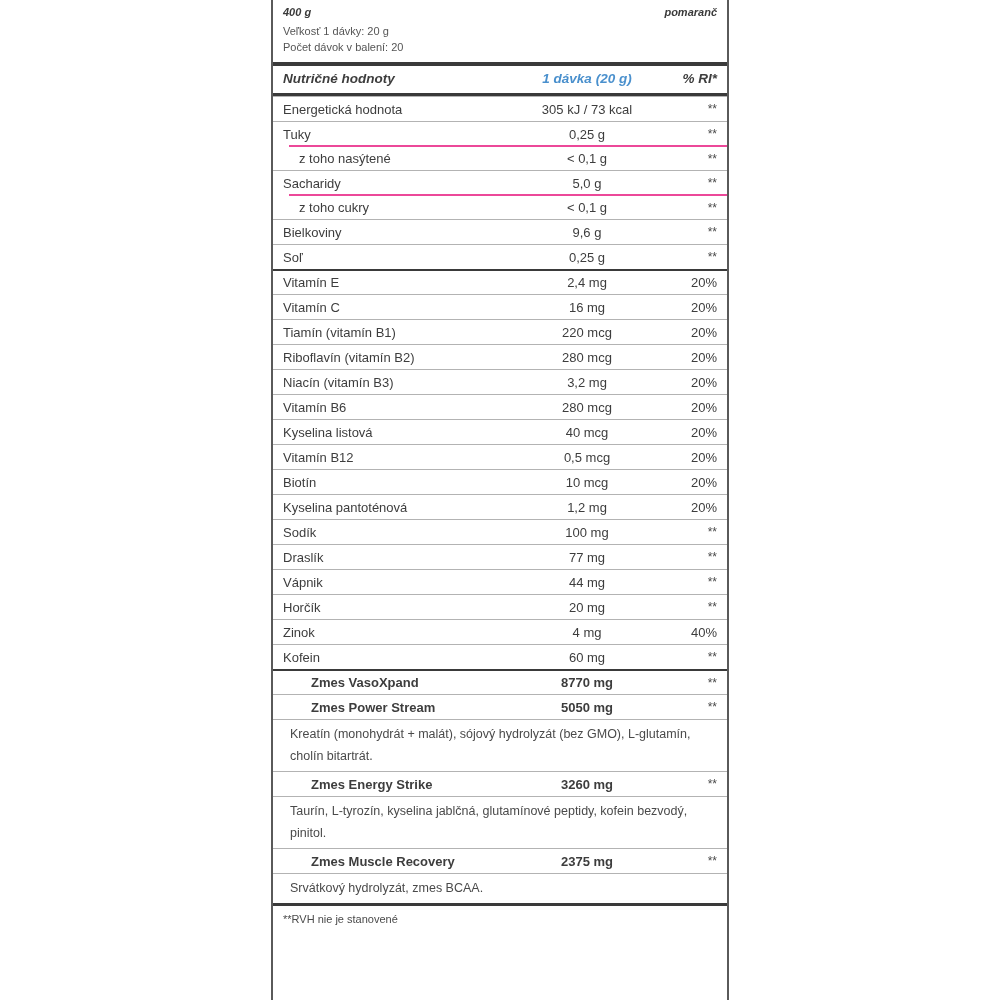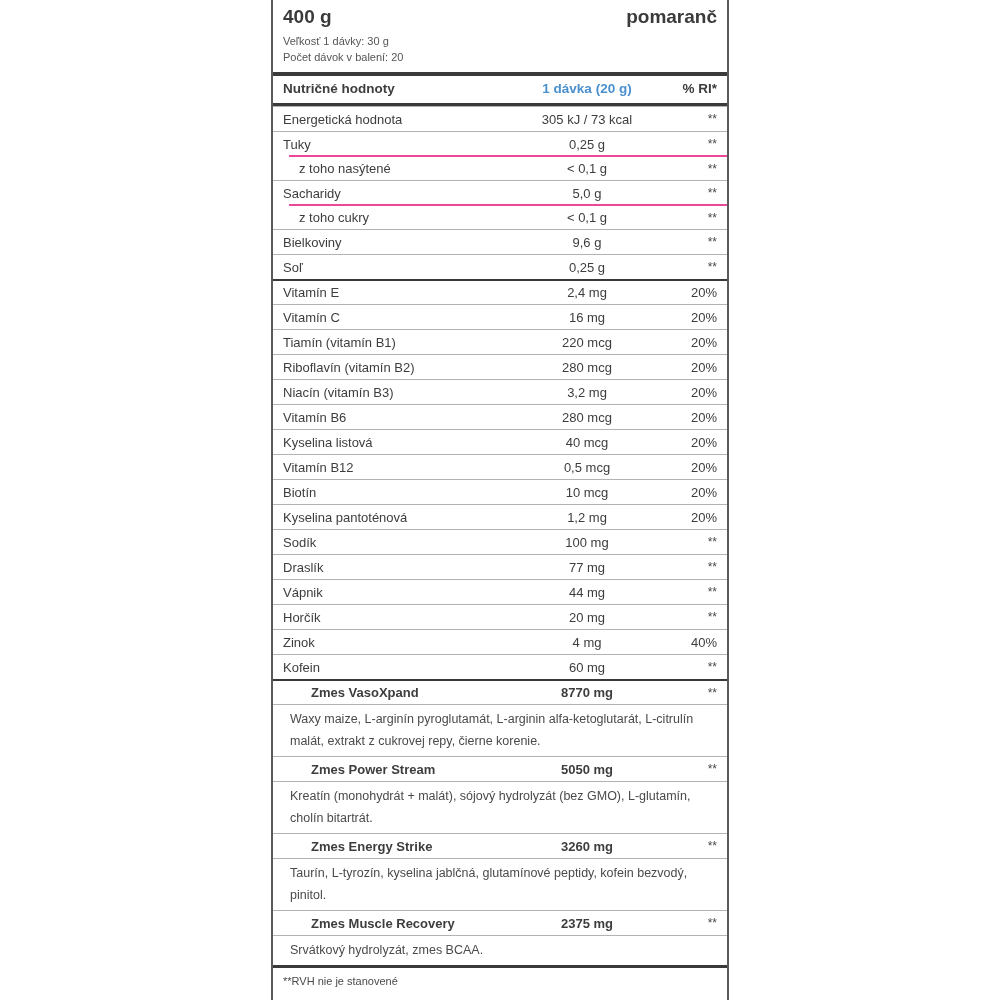--- a/index.html
+++ b/index.html
@@ -15,31 +15,31 @@
     left: 271px; top: 0;
     width: 458px; height: 1000px;
     border-left: 2px solid #5a5a5a;
     border-right: 2px solid #5a5a5a;
     background: #ffffff;
     overflow: hidden;
   }
   
   .top-section { padding: 6px 10px 4px 10px; }
   .top-row { display: flex; justify-content: space-between; align-items: baseline; margin-bottom: 5px; }
-  .weight, .flavor { font-size: 19px; font-weight: bold; color: #3a3a3a; }
+  .weight, .flavor { font-size: 11px; font-weight: bold; color: #3a3a3a; font-style: italic; }
   .small-line { font-size: 11px; color: #555; line-height: 16px; }
   .thick-bar { height: 4px; background: #3a3a3a; margin-top: 3px; }
   .thick-bar.thin { height: 3px; }
   
   .grid { display: flex; align-items: center; }
   .row-label { flex: 1; padding-left: 10px; text-align: left; white-space: nowrap; }
   .row-value { width: 160px; text-align: center; }
   .row-ri { width: 60px; text-align: right; padding-right: 10px; }
   
-  .header-row { height: 24px; font-size: 13.5px; font-weight: bold; }
+  .header-row { height: 24px; font-size: 13.5px; font-weight: bold; font-style: italic; }
   .header-row .row-value { font-weight: bold; }
   .blue { color: #4a90cd; }
   
   .row { height: 25px; border-top: 1px solid #b3b3b3; font-size: 13px; }
   .row .grid { height: 100%; }
   .row.section-start { border-top: 2px solid #3a3a3a; }
   .row.bold .row-label, .row.bold .row-value { font-weight: bold; margin-left: 28px; }
   .row.indent { border-top: none; }
   .row.indent .grid { border-top: 2px solid #ec4899; margin-left: 16px; height: 25px; margin-top: -1px; }
   .row.indent .row-label { padding-left: 10px; }
@@ -59,21 +59,21 @@
 </head>
 <body>
 
 <div class="label-card">
 
   <div class="top-section">
     <div class="top-row">
       <span class="weight">400 g</span>
       <span class="flavor">pomaranč</span>
     </div>
-    <div class="small-line">Veľkosť 1 dávky: 30 g</div>
+    <div class="small-line">Veľkosť 1 dávky: 20 g</div>
     <div class="small-line">Počet dávok v balení: 20</div>
   </div>
 
   <div class="thick-bar"></div>
 
   <div class="header-row grid">
     <span class="row-label">Nutričné hodnoty</span>
     <span class="row-value blue">1 dávka (20 g)</span>
     <span class="row-ri">% RI*</span>
   </div>
@@ -266,21 +266,20 @@
   </div>
 
   <div class="row bold section-start">
     <div class="grid">
       <span class="row-label">Zmes VasoXpand</span>
       <span class="row-value">8770 mg</span>
       <span class="row-ri">**</span>
     </div>
   </div>
 
-  <div class="desc-row">Waxy maize, L-arginín pyroglutamát, L-arginin alfa-ketoglutarát, L-citrulín malát, extrakt z cukrovej repy, čierne korenie.</div>
 
   <div class="row bold">
     <div class="grid">
       <span class="row-label">Zmes Power Stream</span>
       <span class="row-value">5050 mg</span>
       <span class="row-ri">**</span>
     </div>
   </div>
 
   <div class="desc-row">Kreatín (monohydrát + malát), sójový hydrolyzát (bez GMO), L-glutamín, cholín bitartrát.</div>

